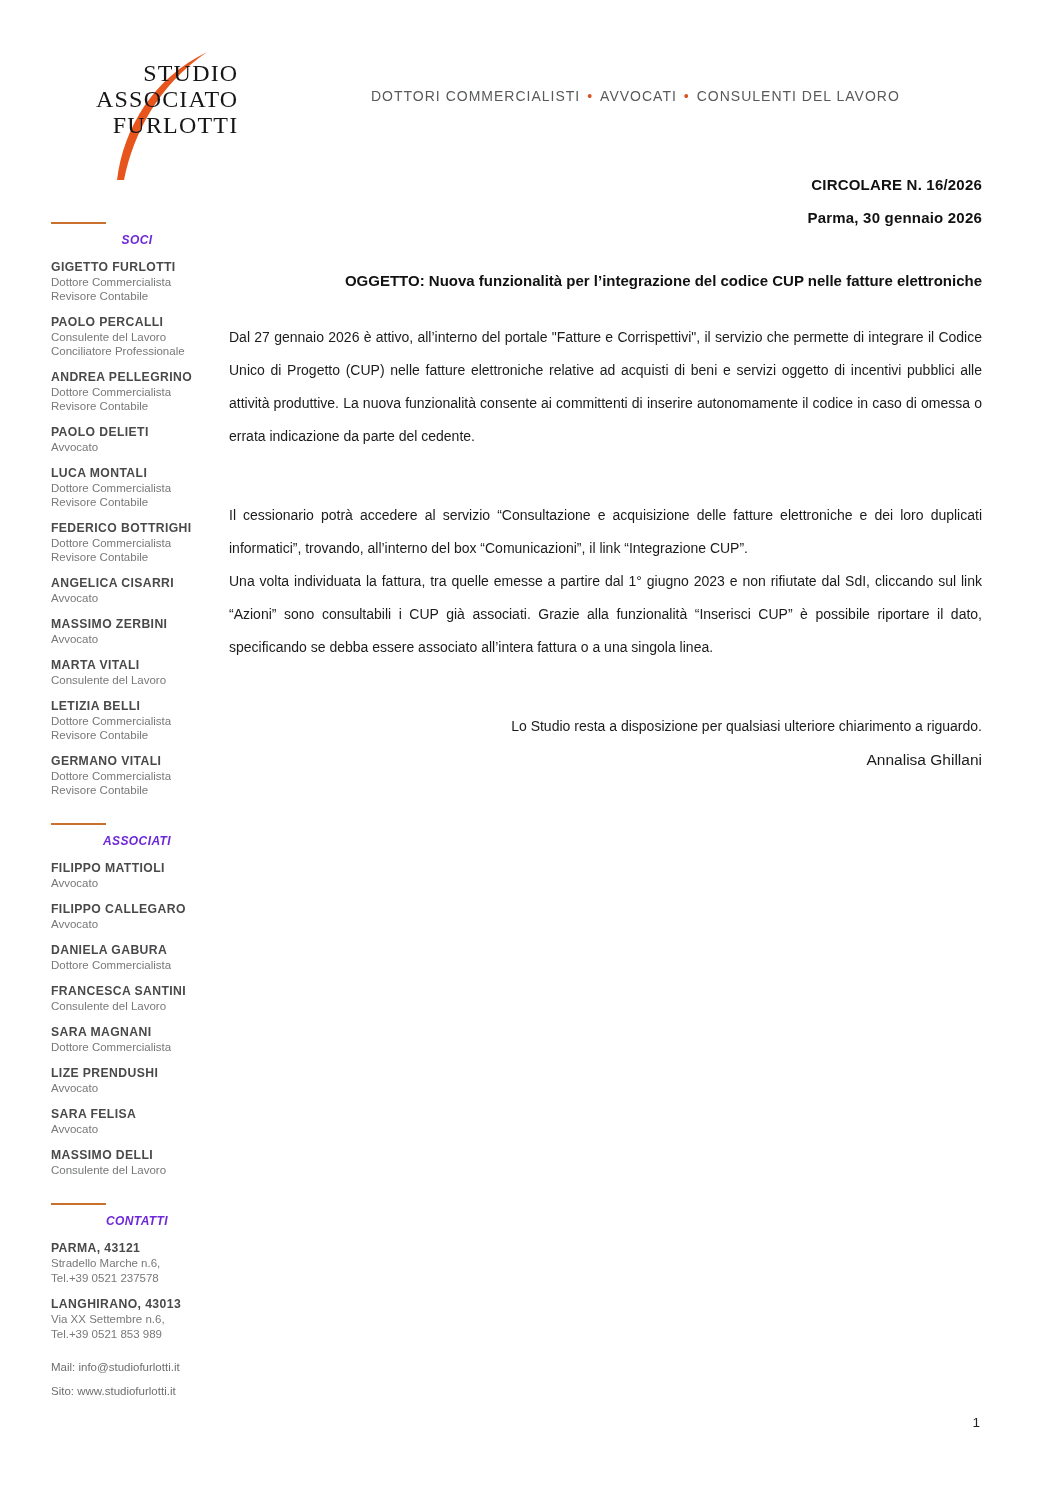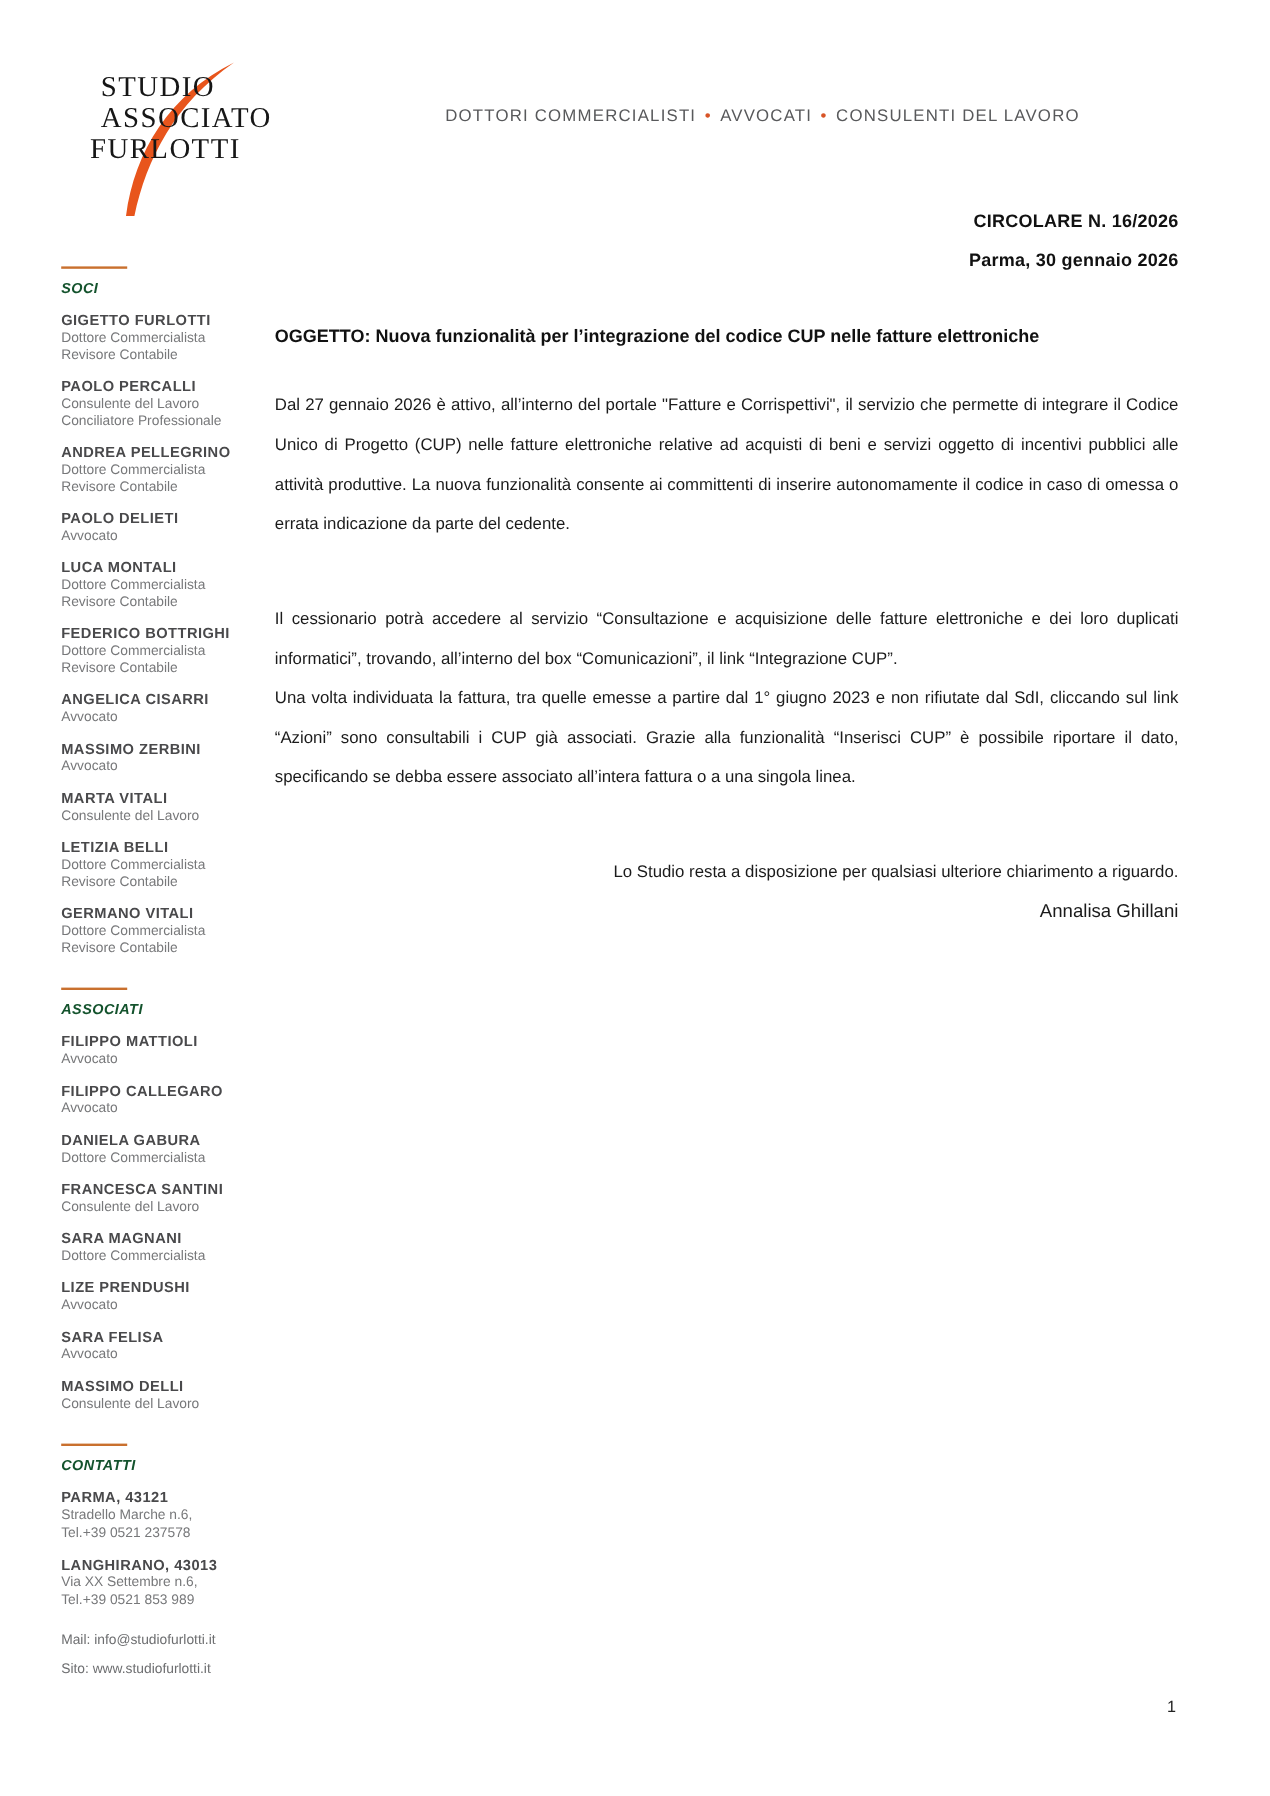--- a/index.html
+++ b/index.html
@@ -2,21 +2,21 @@
 <html lang="it"><head>
 <meta charset="utf-8">
 <style>
   html,body{margin:0;padding:0;background:#ffffff;}
   .page{
     position:relative;width:1058px;height:1497px;background:#ffffff;
     font-family:"Liberation Sans",sans-serif;overflow:hidden;color:#1b1b1b;
   }
 
   
-  .logo{position:absolute;left:60px;top:40px;width:220px;height:155px;}
+  .logo{position:absolute;left:72px;top:40px;width:220px;height:155px;text-align:right;}
   .logo-swoosh{position:absolute;left:0;top:0;width:150px;height:150px;}
   .logo-text{
     position:absolute;left:15px;top:20px;
     font-family:"Liberation Serif",serif;font-size:24px;line-height:26px;
     letter-spacing:1.2px;color:#161616;font-weight:500;white-space:nowrap;
   }
   .logo-line-indent{margin-left:9px;}
 
   
   .tagline{
@@ -31,41 +31,41 @@
   .dateline{
     position:absolute;right:76px;top:209px;text-align:right;
     font-weight:bold;font-size:15px;color:#111;letter-spacing:0.2px;
   }
 
   
   .sidebar{position:absolute;left:51px;top:222px;width:172px;}
   .sb-section{margin-bottom:26px;}
   .sb-divider{width:55px;border-top:2px solid #c9702e;margin-bottom:9px;}
   .sb-title{
-    font-style:italic;font-weight:bold;font-size:12px;color:#14532d;
-    letter-spacing:0.4px;margin-bottom:13px;
+    font-style:italic;font-weight:bold;font-size:12px;color:#6d28d9;
+    letter-spacing:0.4px;margin-bottom:13px;text-align:center;
   }
   .member{margin-bottom:12px;}
   .m-name{
     font-weight:bold;font-size:12.2px;color:#49494b;letter-spacing:0.4px;
     line-height:15px;
   }
   .m-role{font-size:11.5px;color:#77787a;line-height:14px;}
   .office{margin-bottom:12px;}
   .o-city{
     font-weight:bold;font-size:12.2px;color:#49494b;letter-spacing:0.4px;
     line-height:15px;
   }
   .o-line{font-size:11.5px;color:#77787a;line-height:14.5px;}
   .sb-contact-links{margin-top:14px;}
   .sb-link-line{font-size:11.5px;color:#6d6e70;line-height:24px;}
 
   
   .main{position:absolute;left:229px;top:271px;width:753px;}
-  .subject{font-weight:bold;font-size:15px;color:#111;line-height:20px;}
+  .subject{font-weight:bold;font-size:15px;color:#111;line-height:20px;text-align:right;}
   .body-text{font-size:14px;line-height:33px;text-align:justify;color:#1b1b1b;}
   .p1{margin:30px 0 0 0;}
   .p2{margin:46px 0 0 0;}
   .p2b{margin:0;}
   .closing{margin:46px 0 0 0;text-align:right;}
   .signature{margin:0;text-align:right;font-size:15.5px;line-height:33px;}
 
   
   .pagenum{position:absolute;right:78px;top:1415px;font-size:13.5px;color:#222;}
 </style>

